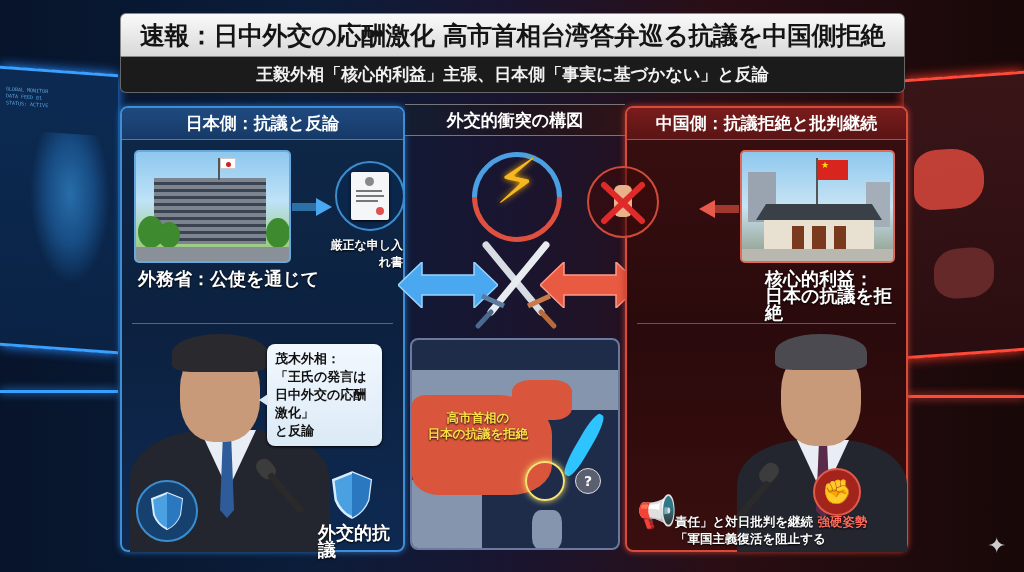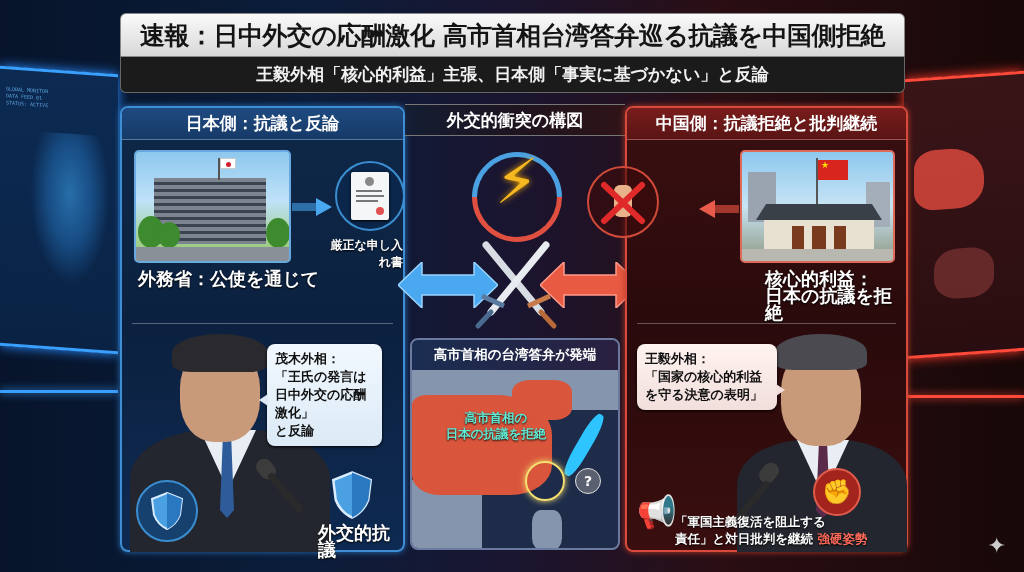--- a/index.html
+++ b/index.html
@@ -107,21 +107,21 @@
   .map-box{left:410px;top:338px;width:210px;height:212px;border:2px solid #6a7aa0;border-radius:8px;overflow:hidden;
     background:#1e2c4a;}
   .map-title{position:absolute;left:0;top:0;width:100%;height:30px;display:flex;align-items:center;justify-content:center;
     font-weight:bold;font-size:13.5px;background:linear-gradient(90deg,#1a2e52,#2a2040);z-index:3;}
   .land{position:absolute;background:#8495ad;}
   .china{position:absolute;background:#d9563c;}
   .japan{position:absolute;background:#2ec4ff;}
   .taiwan-ring{position:absolute;left:113px;top:121px;width:40px;height:40px;border-radius:50%;border:2px solid #f5e070;box-shadow:0 0 6px #f5e070;}
   .q-badge{position:absolute;left:163px;top:128px;width:26px;height:26px;border-radius:50%;background:#5a6070;border:1.5px solid #ddd;
     display:flex;align-items:center;justify-content:center;font-weight:bold;font-size:14px;color:#fff;}
-  .map-label{position:absolute;left:24px;top:70px;width:120px;text-align:center;font-weight:bold;font-size:12.5px;line-height:16px;color:#5eead4;text-shadow:0 1px 2px #000;z-index:2;}
+  .map-label{position:absolute;left:6px;top:70px;width:120px;text-align:center;font-weight:bold;font-size:12.5px;line-height:16px;color:#fde047;text-shadow:0 1px 2px #000;z-index:2;}
 
   .strong{color:#ff6a5a;}
   .gemini-star{right:18px;bottom:14px;font-size:22px;color:#ccc;}
 </style>
 </head>
 <body>
 
 <div class="abs bgscreen-l">
   <div class="txt">
     <div>GLOBAL MONITOR</div>
@@ -218,21 +218,20 @@
 <svg class="abs swords" viewBox="0 0 100 90">
   <line x1="20" y1="5" x2="75" y2="72" stroke="#d8dde4" stroke-width="7" stroke-linecap="round"></line>
   <line x1="80" y1="5" x2="25" y2="72" stroke="#e8ecf0" stroke-width="7" stroke-linecap="round"></line>
   <line x1="62" y1="66" x2="84" y2="56" stroke="#c87a4a" stroke-width="5"></line>
   <line x1="16" y1="56" x2="38" y2="66" stroke="#5a7aa0" stroke-width="5"></line>
   <line x1="75" y1="72" x2="88" y2="86" stroke="#b86a3a" stroke-width="5" stroke-linecap="round"></line>
   <line x1="25" y1="72" x2="12" y2="86" stroke="#4a6a90" stroke-width="5" stroke-linecap="round"></line>
 </svg>
 
 <div class="abs map-box">
-  <div class="map-title">高市首相の台湾答弁が発端</div>
   <div class="land" style="left:0;top:30px;width:210px;height:40px;"></div>
   <div class="land" style="left:0;top:140px;width:70px;height:72px;"></div>
   <div class="land" style="left:120px;top:170px;width:30px;height:40px;border-radius:30%;"></div>
   <div class="china" style="left:0;top:55px;width:140px;height:100px;border-radius:10% 40% 30% 20%;"></div>
   <div class="china" style="left:100px;top:40px;width:60px;height:40px;border-radius:30%;"></div>
   <div class="japan" style="left:165px;top:70px;width:14px;height:70px;transform:rotate(30deg);border-radius:40%;"></div>
   <div class="map-label">
     <div>高市首相の</div>
     <div>日本の抗議を拒絶</div>
   </div>
@@ -279,35 +278,29 @@
   <div class="person" style="left:70px;top:222px;width:210px;height:222px;">
     <div class="suit" style="left:40px;top:110px;width:170px;height:112px;"></div>
     <div class="shirt" style="left:100px;top:110px;width:52px;height:56px;"></div>
     <div class="tie" style="left:119px;top:116px;width:14px;height:72px;background:#5a2a4a;clip-path:polygon(20% 0,80% 0,100% 90%,50% 100%,0 90%);"></div>
     <div class="head" style="left:84px;top:16px;width:80px;height:100px;"></div>
     <div class="hair" style="left:78px;top:4px;width:92px;height:36px;background:#4a4a50;"></div>
     <div class="mic-head" style="left:64px;top:132px;transform:rotate(40deg);"></div>
     <div class="mic" style="left:52px;top:146px;transform:rotate(40deg);height:50px;"></div>
   </div>
 
-  <div class="bubble bubble-cn" style="left:10px;top:236px;width:140px;">
-    <span class="tail-r"></span>
-    <div>王毅外相：</div>
-    <div>「国家の核心的利益</div>
-    <div>を守る決意の表明」</div>
-  </div>
 
   <div class="circ fist-circ">
     <span>✊</span>
   </div>
 
   <div class="megaphone">📢</div>
 
   <div class="caption" style="left:48px;top:405px;font-size:12.5px;">
-    <div>「軍国主義復活を阻止する</div>
     <div>
       <span>責任」と対日批判を継続</span>
       <span class="strong">強硬姿勢</span>
     </div>
+    <div>「軍国主義復活を阻止する</div>
   </div>
 </div>
 
 <div class="abs gemini-star">✦</div>
 
 </body></html>

